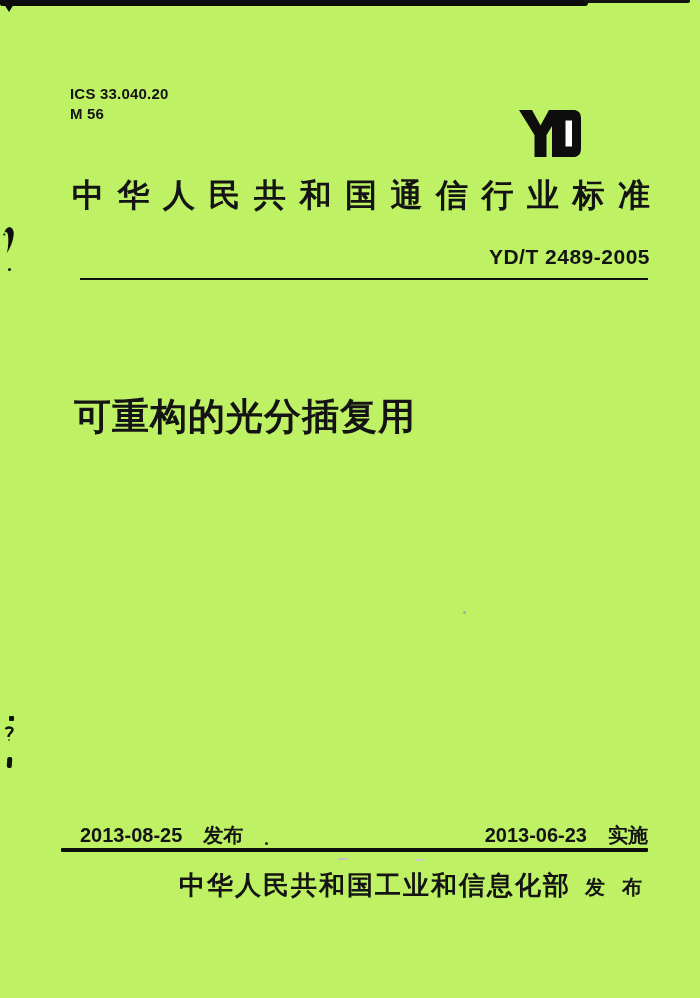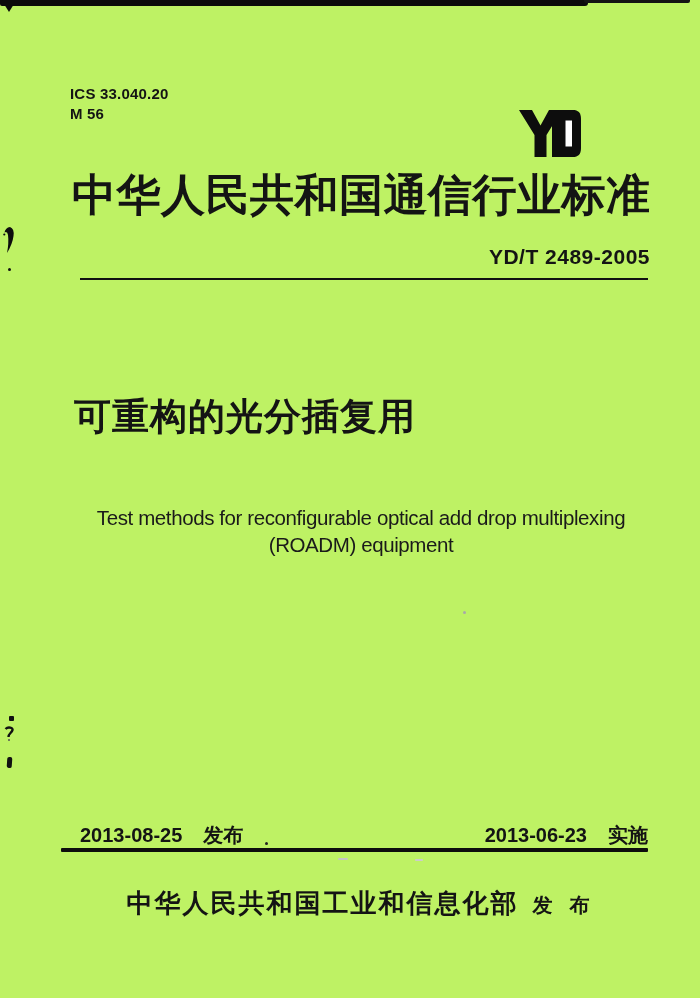--- a/index.html
+++ b/index.html
@@ -20,40 +20,40 @@
   .scan-edge-main { left: 0; top: 0; width: 588px; height: 6px; background: #0b0b0b; border-radius: 0 0 3px 2px; }
   .scan-edge-right { left: 584px; top: 0; width: 106px; height: 3px; background: #141414; border-radius: 0 0 2px 2px; }
   .scan-corner-blob { left: 4px; top: 4px; width: 0; height: 0; border-left: 5px solid transparent; border-right: 5px solid transparent; border-top: 8px solid #0b0b0b; }
 
   
   .ics-block { left: 70px; top: 84px; font-size: 15px; font-weight: bold; line-height: 20px; letter-spacing: 0.2px; }
   .yd-logo { left: 519px; top: 110px; width: 62px; height: 47px; }
 
   .standard-heading {
     left: 72px; top: 169px; width: 578px;
-    font-size: 44px; font-weight: bold; white-space: nowrap;
+    font-size: 32px; font-weight: bold; white-space: nowrap;
     text-align: justify; text-align-last: justify; text-justify: inter-character;
     letter-spacing: 0px; line-height: 52px;
   }
 
   .standard-number { right: 50px; top: 245px; font-size: 21px; font-weight: bold; letter-spacing: 0.5px; }
   .rule-thin { left: 80px; top: 278px; width: 568px; height: 2px; background: #111; }
 
   
   .title-block { left: 74px; top: 394px; width: 574px; }
   .title-cn { font-size: 37px; font-weight: bold; line-height: 45px; letter-spacing: 1px; }
   .title-en-block { left: 74px; top: 505px; width: 574px; text-align: center; }
   .title-en { font-size: 20.5px; font-weight: 400; line-height: 26.5px; letter-spacing: -0.4px; color: #1a1a1a; }
 
   
   .issue-date { left: 80px; top: 822px; font-size: 20px; font-weight: bold; }
   .impl-date { right: 52px; top: 822px; font-size: 20px; font-weight: bold; }
   .date-label { margin-left: 21px; }
   .rule-thick { left: 61px; top: 848px; width: 587px; height: 4px; background: #0d0d0d; border-radius: 1px; }
-  .publisher-row { left: 74px; top: 886px; width: 574px; text-align: center; font-family: "Liberation Serif", "DejaVu Serif", serif; white-space: nowrap; }
+  .publisher-row { left: 74px; top: 868px; width: 574px; text-align: right; font-family: "Liberation Serif", "DejaVu Serif", serif; white-space: nowrap; }
   .publisher-name { font-size: 26px; font-weight: bold; letter-spacing: 2px; }
   .publish-label { font-size: 20px; font-weight: bold; margin-left: 14px; letter-spacing: 6px; }
 
   
   .speck { background: #111; border-radius: 50%; }
   .spk-a { left: 8px; top: 268px; width: 3px; height: 3px; }
   .spk-b { left: 9px; top: 716px; width: 5px; height: 5px; border-radius: 1px; }
   .spk-c { left: 7px; top: 757px; width: 5px; height: 11px; border-radius: 2px; transform: rotate(4deg); }
   .spk-d { left: 265px; top: 842px; width: 3px; height: 3px; background: #222; }
   .spk-e { left: 463px; top: 611px; width: 3px; height: 3px; background: #a9a9a9; }
@@ -86,24 +86,20 @@
 
   <div class="abs standard-heading">中华人民共和国通信行业标准</div>
 
   <div class="abs standard-number">YD/T 2489-2005</div>
   <div class="abs rule-thin"></div>
 
   <div class="abs title-block">
     <div class="title-cn">可重构的光分插复用</div>
   </div>
 
-  <div class="abs title-en-block">
-    <div class="title-en">Test methods for reconfigurable optical add drop multiplexing</div>
-    <div class="title-en">(ROADM) equipment</div>
-  </div>
 
   <div class="abs blob-comma">
     <svg width="12" height="27" viewBox="0 0 12 27" xmlns="http://www.w3.org/2000/svg">
       <path fill="#0d0d0d" d="M7,0 Q11.5,1.5 10.5,9 Q9.5,17 4,26 Q6,16 5,8 Q4.3,4 1.5,5.5 Q2.5,0.5 7,0 Z"></path>
       <circle fill="#0d0d0d" cx="1.3" cy="7.5" r="1.1"></circle>
     </svg>
   </div>
   <div class="abs speck spk-a"></div>
   <div class="abs speck spk-b"></div>
   <div class="abs blob-q">

